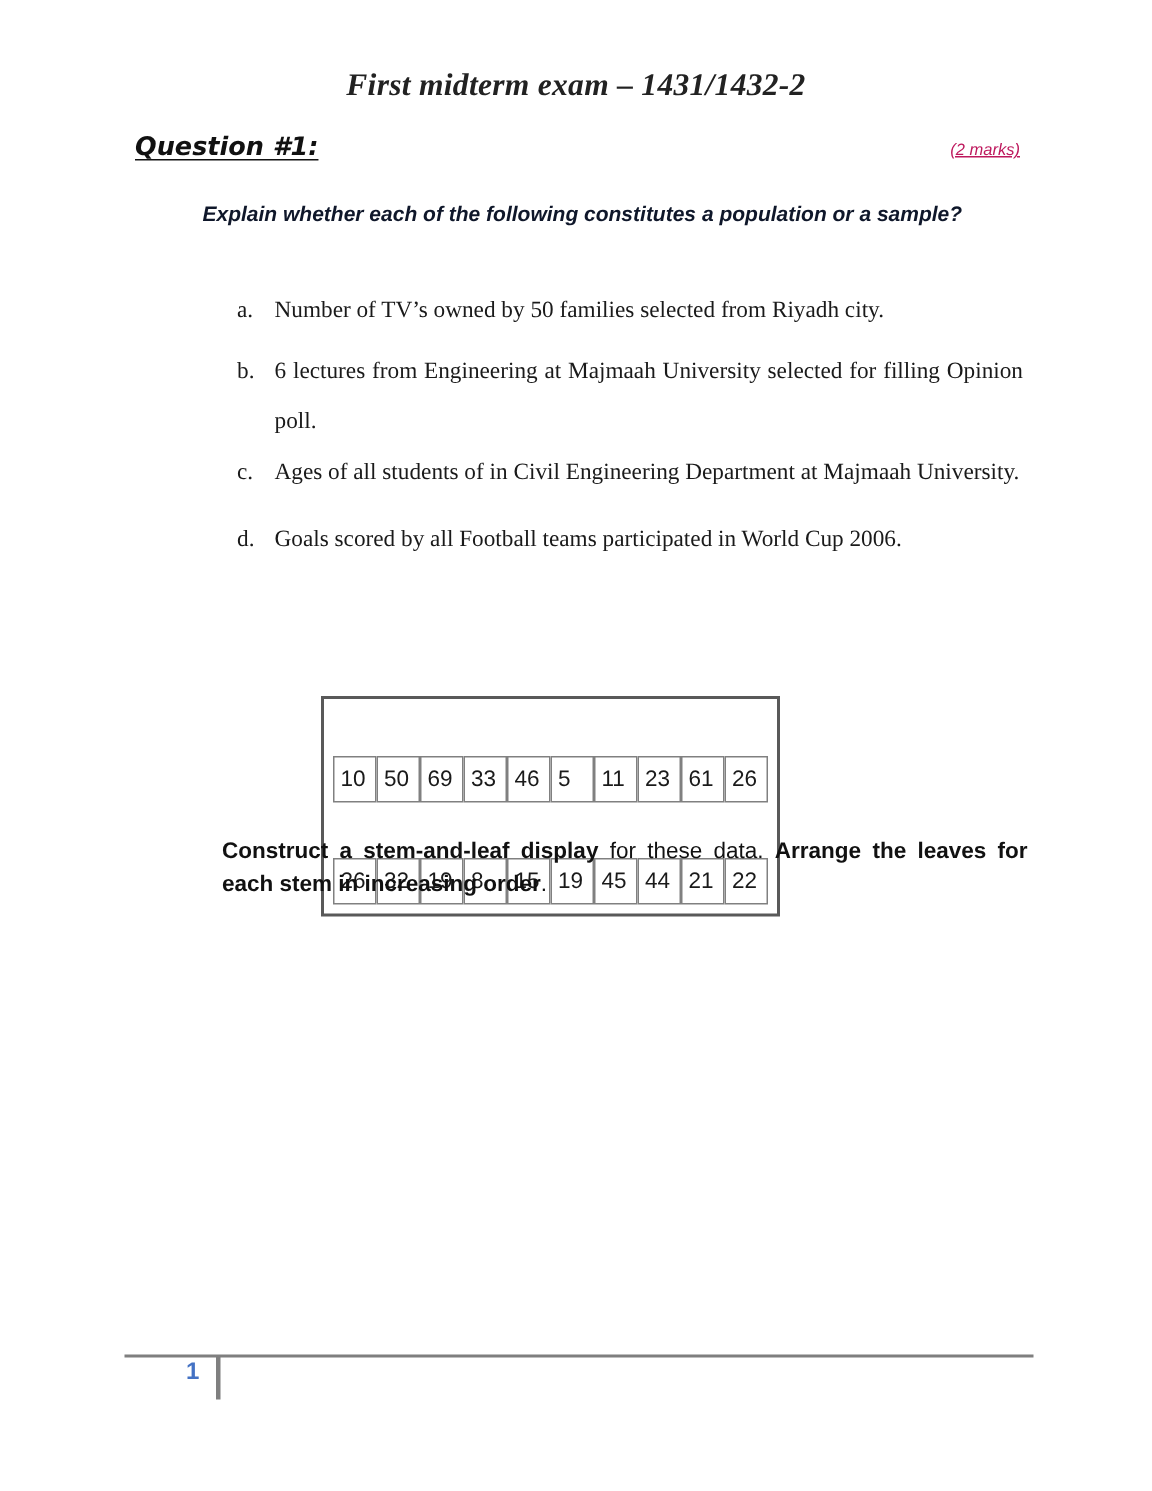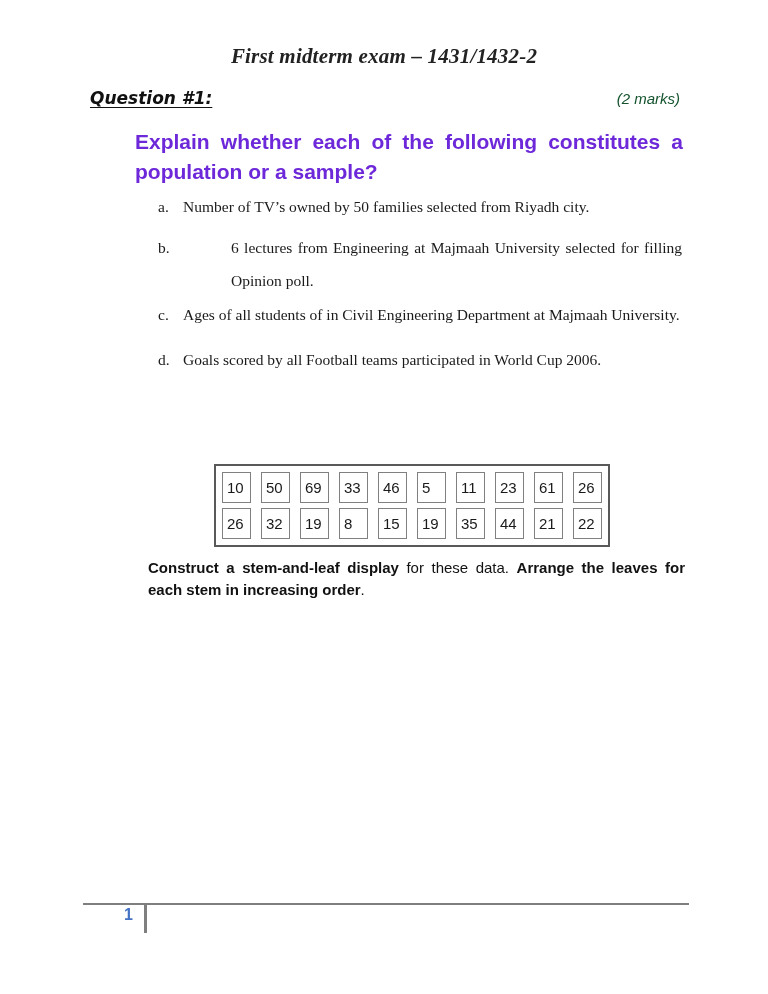--- a/index.html
+++ b/index.html
@@ -30,48 +30,48 @@
   }
   .q-heading {
     font-family: "DejaVu Sans", sans-serif;
     font-weight: bold; font-size: 17px;
     text-decoration: underline;
     text-underline-offset: 3px;
     color: #111;
     font-style: italic;
   }
   .q-marks {
-    font-style: italic; font-size: 15px; color: #14532d;
+    font-style: italic; font-size: 11px; color: #be185d; text-decoration: underline;
   }
   .q1-prompt {
     position: absolute; left: 135px; top: 127px; width: 548px;
-    font-weight: bold; font-size: 21px; line-height: 30px;
-    text-align: justify; color: #6d28d9;
+    font-weight: bold; font-size: 14px; line-height: 30px;
+    text-align: justify; color: #0f172a; font-style: italic;
   }
   .list-item {
     position: absolute; left: 158px; width: 524px;
     display: flex;
     font-family: "Liberation Serif", serif;
     font-size: 15.5px; line-height: 33px; color: #1a1a1a;
   }
   .li-label { width: 25px; flex: 0 0 25px; }
   .li-text { flex: 1; }
-  .li-text.justified { text-align: justify; margin-left: 48px; }
+  .li-text.justified { text-align: justify; }
   .q4-intro {
     position: absolute; left: 137px; top: 413px; width: 548px;
     font-size: 14.8px; line-height: 21px; text-align: justify; color: #1a1a1a;
   }
   .data-table {
     position: absolute; left: 214px; top: 464px;
     background: #fff;
     border: 2px solid #595959;
     padding: 6px;
     display: flex; flex-direction: column; gap: 5px;
   }
-  .data-row { display: flex; gap: 10px; }
+  .data-row { display: flex; gap: 0; margin-top: 32px; }
   .data-cell {
     width: 29px; height: 31px;
     border: 1.5px solid #808080;
     background: #fff;
     font-size: 15px; color: #1a1a1a;
     display: flex; align-items: center;
     padding-left: 4px;
   }
   .q4-instruction {
     position: absolute; left: 148px; top: 557px; width: 537px;
@@ -137,21 +137,21 @@
       <div class="data-cell">61</div>
       <div class="data-cell">26</div>
     </div>
     <div class="data-row">
       <div class="data-cell">26</div>
       <div class="data-cell">32</div>
       <div class="data-cell">19</div>
       <div class="data-cell">8</div>
       <div class="data-cell">15</div>
       <div class="data-cell">19</div>
-      <div class="data-cell">35</div>
+      <div class="data-cell">45</div>
       <div class="data-cell">44</div>
       <div class="data-cell">21</div>
       <div class="data-cell">22</div>
     </div>
   </div>
 
   <div class="q4-instruction"><b>Construct a stem-and-leaf display</b><span> for these data. </span><b>Arrange the leaves for each stem in increasing order</b><span>.</span></div>
 
   <div class="footer-line"></div>
   <div class="footer-page-number">1</div>

